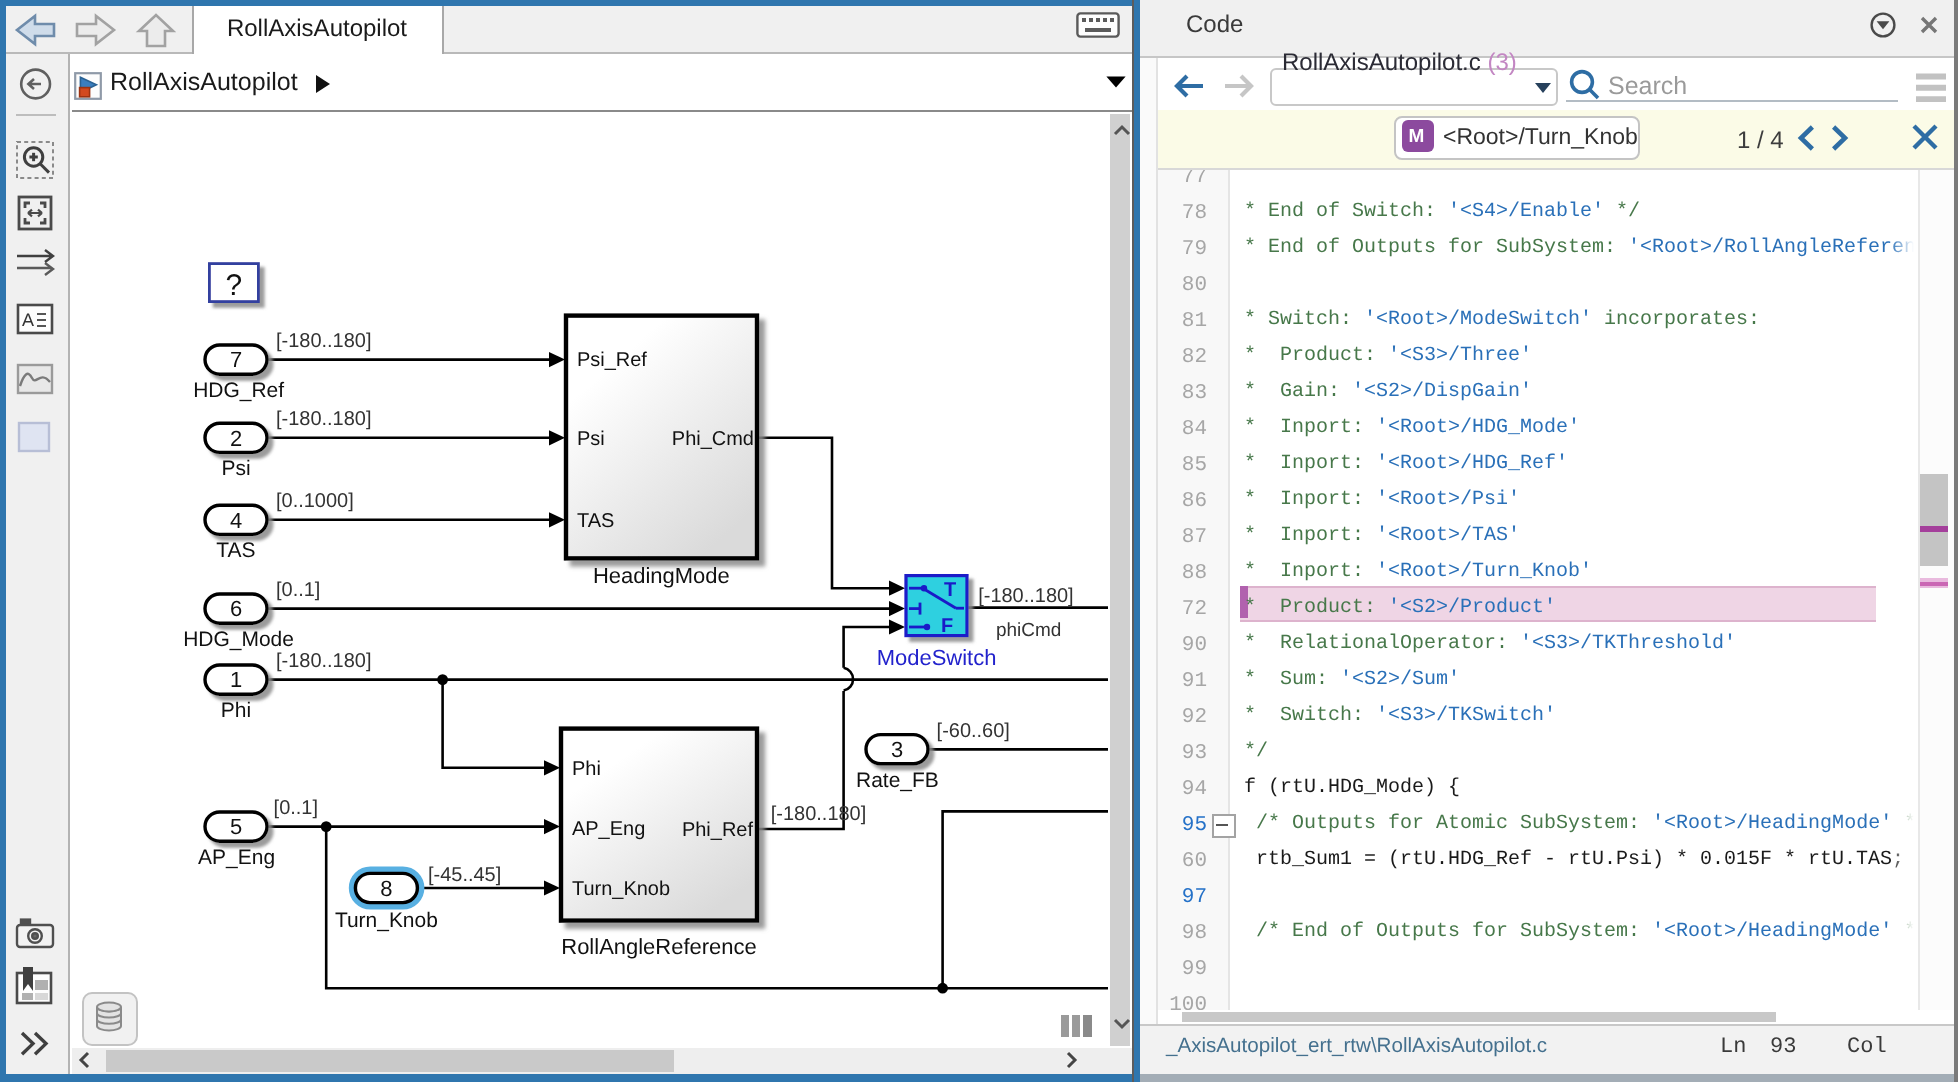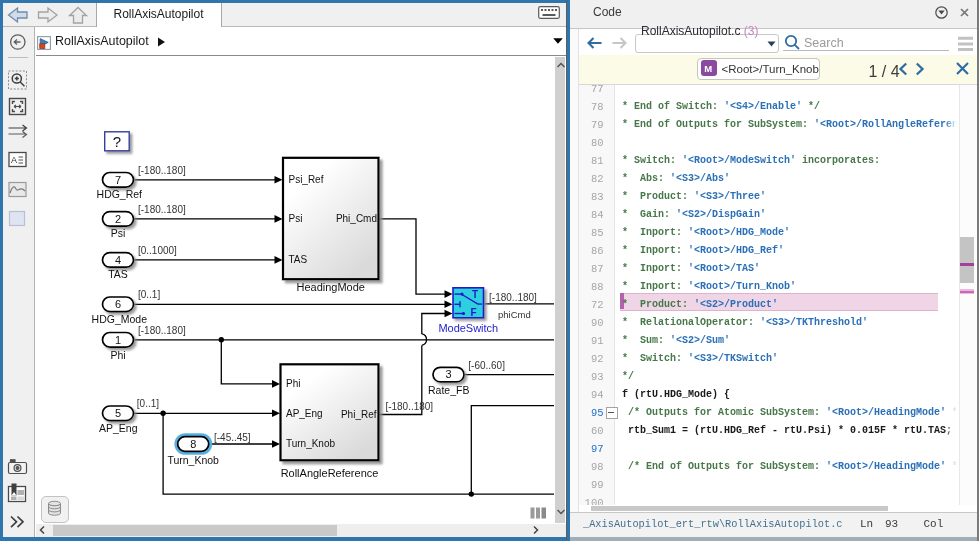--- a/index.html
+++ b/index.html
@@ -315,34 +315,34 @@
     <svg class="abs" style="left:386.5px;top:35.5px;" width="17" height="15" viewBox="0 0 17 15">
       <path d="M1,2.2 L16,2.2 M1,7.9 L16,7.9 M1,13.6 L16,13.6" stroke="#c2c2c2" stroke-width="3"></path>
     </svg>
 
     <div class="abs" id="hlbar" style="left:9px;top:55px;width:397.5px;height:29px;background:#fbfbe7;border-bottom:1px solid #d8d8d8;"></div>
     <div class="abs" style="left:13.3px;top:62.5px;font-size:12px;color:#3d3d3d;margin-top:48px;">Highlighting:</div>
     <div class="abs" style="left:127px;top:58.3px;width:121px;height:19.6px;background:#fff;border:1px solid #c4c4c4;border-radius:4px;"></div>
     <div class="abs" style="left:130.8px;top:60.1px;width:16.2px;height:16.2px;background:#8c4a9e;border-radius:3px;"></div>
     <div class="abs" style="left:134.2px;top:63.3px;font-size:9.5px;font-weight:bold;color:#fff;">M</div>
     <div class="abs" style="left:151.5px;top:63.3px;font-size:11.5px;color:#333;">&lt;Root&gt;/Turn_Knob</div>
-    <div class="abs" style="left:298.5px;top:62.5px;font-size:16px;color:#3d3d3d;white-space:pre;">1 / 4</div>
+    <div class="abs" style="left:298.5px;top:62.5px;font-size:12px;color:#3d3d3d;white-space:pre;">1 / 4</div>
     <svg class="abs" style="left:328px;top:61.5px;" width="27" height="14" viewBox="0 0 27 14">
       <path d="M8.2,1.5 L2.5,7 L8.2,12.5" stroke="#2e6da4" stroke-width="2.3" fill="none"></path>
       <path d="M18.8,1.5 L24.5,7 L18.8,12.5" stroke="#2e6da4" stroke-width="2.3" fill="none"></path>
     </svg>
     <svg class="abs" style="left:384.5px;top:61px;" width="15" height="15" viewBox="0 0 15 15">
       <path d="M2,2 L13,13 M13,2 L2,13" stroke="#2e6da4" stroke-width="2.2"></path>
     </svg>
 
     <div class="abs" id="codearea" style="left:9px;top:84.5px;width:397.5px;height:420px;background:#fff;overflow:hidden;">
       <style>
         #gut div{height:18px;line-height:18px;text-align:right;font-family:"Liberation Mono",monospace;font-size:10.5px;color:#a6a6a6;}
         #gut div.bn{color:#2471c8;}
-        #codelines div{height:18px;line-height:18px;font-family:"Liberation Mono",monospace;font-size:10px;color:#1a1a1a;white-space:pre;font-weight:bold;}
+        #codelines div{height:18px;line-height:18px;font-family:"Liberation Mono",monospace;font-size:10px;color:#1a1a1a;white-space:pre;}
         #codelines i{font-style:normal;color:#47784a;}
         #codelines a{text-decoration:none;color:#2a70b8;}
       </style>
       <div class="abs" style="left:0;top:0;width:35px;height:420px;background:#f8f8f8;border-right:1px solid #e5e5e5;"></div>
       <div class="abs" style="left:41px;top:208.8px;width:318px;height:15.6px;background:#efd5e5;border-top:1px solid #ddb3cd;border-bottom:1px solid #ddb3cd;"></div>
       <div class="abs" style="left:41px;top:208.8px;width:4px;height:15.6px;background:#b161ae;"></div>
       <div class="abs" id="gut" style="left:0;top:-4.5px;width:24.5px;"> 
           <div>77</div>
           <div>78</div>
           <div>79</div>
@@ -367,25 +367,25 @@
           <div>98</div>
           <div>99</div>
           <div>100</div>
         </div>
       <div class="abs" id="codelines" style="left:43px;top:-4.5px;width:338px;overflow:hidden;">
           <div></div>
           <div><i>* End of Switch: </i><a>'&lt;S4&gt;/Enable'</a><i> */</i></div>
           <div><i>* End of Outputs for SubSystem: </i><a>'&lt;Root&gt;/RollAngleReference'</a></div>
           <div></div>
           <div><i>* Switch: </i><a>'&lt;Root&gt;/ModeSwitch'</a><i> incorporates:</i></div>
-          <div><i>*  Abs: </i><a>'&lt;S3&gt;/Abs'</a></div>
           <div><i>*  Product: </i><a>'&lt;S3&gt;/Three'</a></div>
           <div><i>*  Gain: </i><a>'&lt;S2&gt;/DispGain'</a></div>
           <div><i>*  Inport: </i><a>'&lt;Root&gt;/HDG_Mode'</a></div>
           <div><i>*  Inport: </i><a>'&lt;Root&gt;/HDG_Ref'</a></div>
+          <div><i>*  Inport: </i><a>'&lt;Root&gt;/Psi'</a></div>
           <div><i>*  Inport: </i><a>'&lt;Root&gt;/TAS'</a></div>
           <div><i>*  Inport: </i><a>'&lt;Root&gt;/Turn_Knob'</a></div>
           <div><i>*  Product: </i><a>'&lt;S2&gt;/Product'</a></div>
           <div><i>*  RelationalOperator: </i><a>'&lt;S3&gt;/TKThreshold'</a></div>
           <div><i>*  Sum: </i><a>'&lt;S2&gt;/Sum'</a></div>
           <div><i>*  Switch: </i><a>'&lt;S3&gt;/TKSwitch'</a></div>
           <div><i>*/</i></div>
           <div>f (rtU.HDG_Mode) {</div>
           <div><i> /* Outputs for Atomic SubSystem: </i><a>'&lt;Root&gt;/HeadingMode'</a><i> */</i></div>
           <div> rtb_Sum1 = (rtU.HDG_Ref - rtU.Psi) * 0.015F * rtU.TAS;</div>
@@ -399,21 +399,21 @@
       <div class="abs" style="left:380px;top:0;width:17.5px;height:420px;background:#fcfcfc;border-left:1px solid #e8e8e8;"></div>
       <div class="abs" style="left:381px;top:152.5px;width:14px;height:45.5px;background:#c4c4c4;"></div>
       <div class="abs" style="left:381px;top:178px;width:14px;height:3.5px;background:#a43f9b;"></div>
       <div class="abs" style="left:381px;top:204.5px;width:14px;height:5px;background:#e9bade;"></div>
       <div class="abs" style="left:381px;top:206px;width:14px;height:2px;background:#ca66b4;"></div>
     </div>
 
     <div class="abs" style="left:21px;top:505.5px;width:297px;height:5px;background:#c8c8c8;"></div>
 
     <div class="abs" id="statusbar" style="left:0;top:511.5px;width:406.5px;height:25.5px;background:#f2f2f2;border-top:1px solid #c8c8c8;"></div>
-    <div class="abs" style="left:13px;top:518px;font-family:Liberation Mono, monospace;font-size:10.3px;color:#44708e;">_AxisAutopilot_ert_rtw\RollAxisAutopilot.c</div>
+    <div class="abs" style="left:13px;top:518px;font-family:Liberation Sans, sans-serif;font-size:10.3px;color:#44708e;">_AxisAutopilot_ert_rtw\RollAxisAutopilot.c</div>
     <div class="abs" style="left:290px;top:517.5px;font-family:'Liberation Mono',monospace;font-size:11px;color:#3a3a3a;">Ln</div>
     <div class="abs" style="left:315px;top:517.5px;font-family:'Liberation Mono',monospace;font-size:11px;color:#3a3a3a;">93</div>
     <div class="abs" style="left:353.5px;top:517.5px;font-family:'Liberation Mono',monospace;font-size:11px;color:#3a3a3a;">Col</div>
     <div class="abs" style="left:383.5px;top:517.5px;font-family:'Liberation Mono',monospace;font-size:11px;color:#3a3a3a;margin-top:22px;">27</div>
 
     <div class="abs" style="left:0;top:537px;width:406.5px;height:4px;background:#a3adb6;"></div>
   </div>
 </div>
 
 </body></html>

